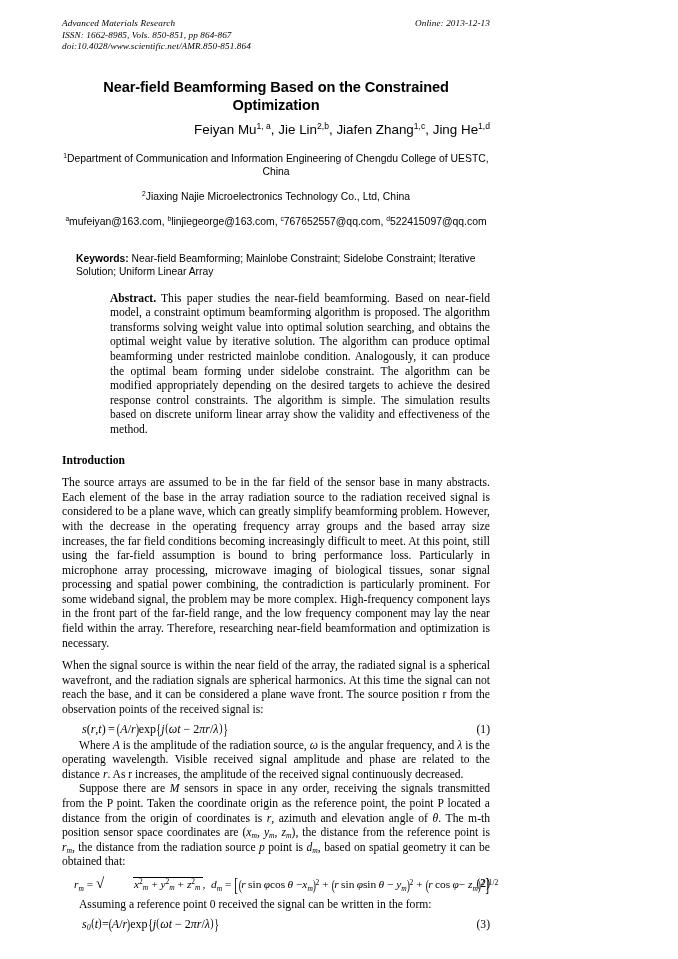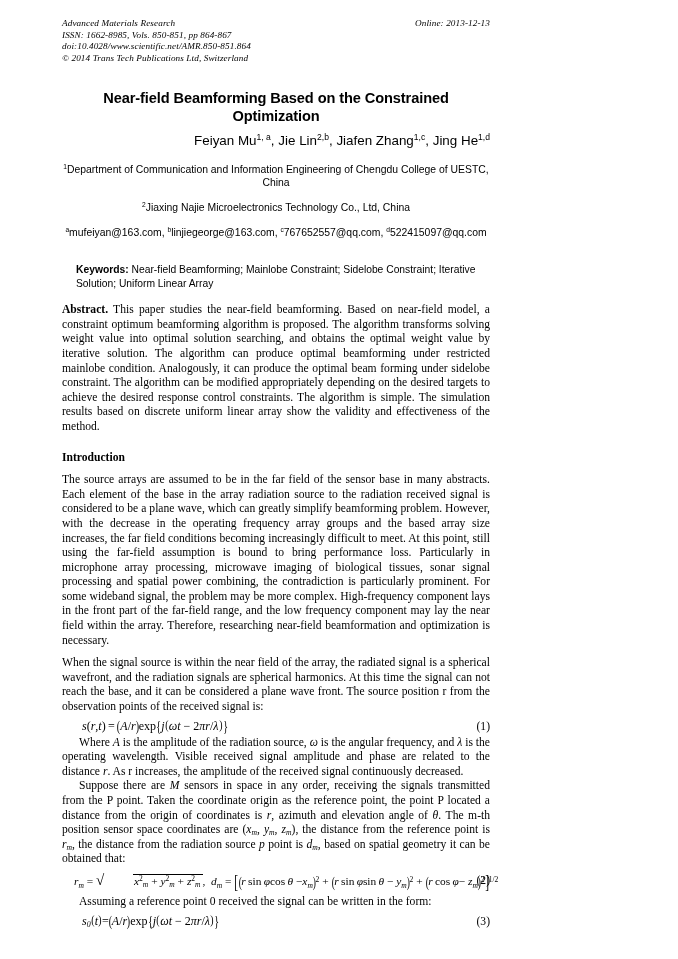--- a/index.html
+++ b/index.html
@@ -95,20 +95,21 @@
     font-weight: bold;
   }
 
   
   .abstract {
     margin-top: 13px;
     font-size: 11.6px;
     line-height: 14.6px;
     text-align: justify;
     text-justify: inter-word;
+    margin-left: 48px;
   }
   .abstract .abs-label {
     font-weight: bold;
   }
 
   .section-head {
     margin-top: 16px;
     font-weight: bold;
     font-size: 11.6px;
     line-height: 14.6px;
@@ -218,21 +219,20 @@
 </style>
 </head>
 <body>
 
 <div class="page">
 
   <div class="journal-header">
     <div class="line">Advanced Materials Research</div>
     <div class="line">ISSN: 1662-8985, Vols. 850-851, pp 864-867</div>
     <div class="line">doi:10.4028/www.scientific.net/AMR.850-851.864</div>
-    <div class="line">© 2014 Trans Tech Publications Ltd, Switzerland</div>
     <div class="online-date">Online: 2013-12-13</div>
   </div>
 
   <div class="title">Near-field Beamforming Based on the Constrained Optimization</div>
 
   <div class="authors">
     <span><span>Feiyan Mu</span><sup>1, a</sup><span>, </span></span><span><span>Jie Lin</span><sup>2,b</sup><span>, </span></span><span><span>Jiafen Zhang</span><sup>1,c</sup><span>, </span></span><span><span>Jing He</span><sup>1,d</sup><span></span></span>
   </div>
 
   <div class="affil"><sup>1</sup><span>Department of Communication and Information Engineering of Chengdu College of UESTC, China</span></div>

